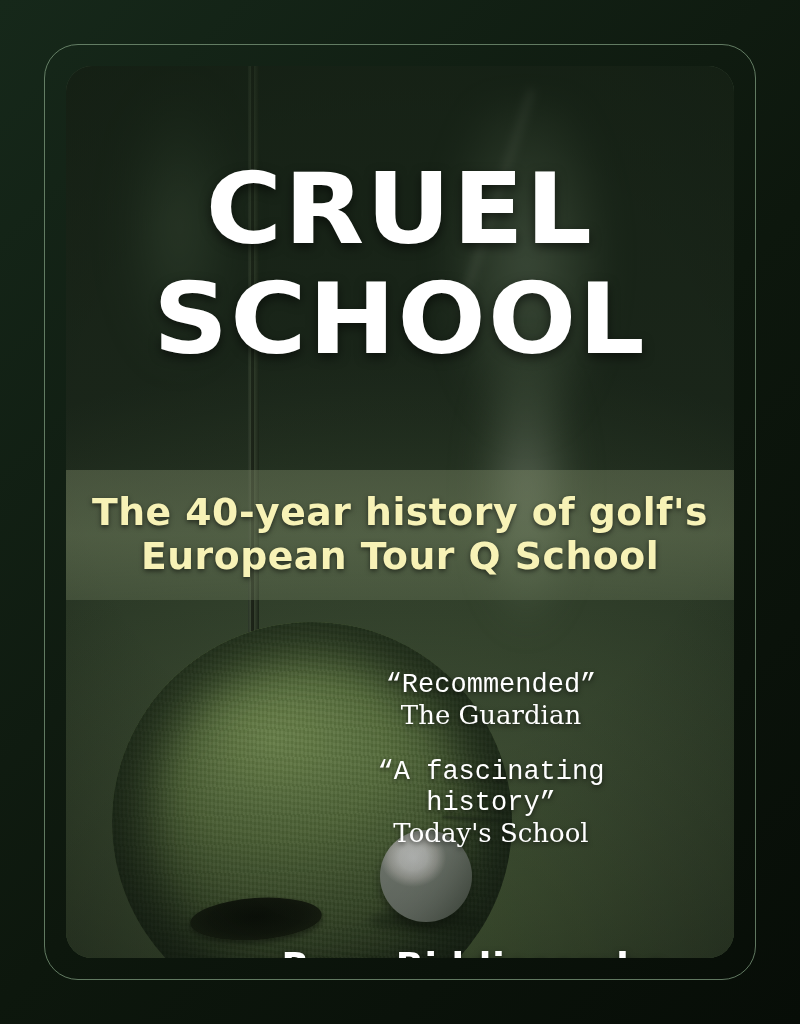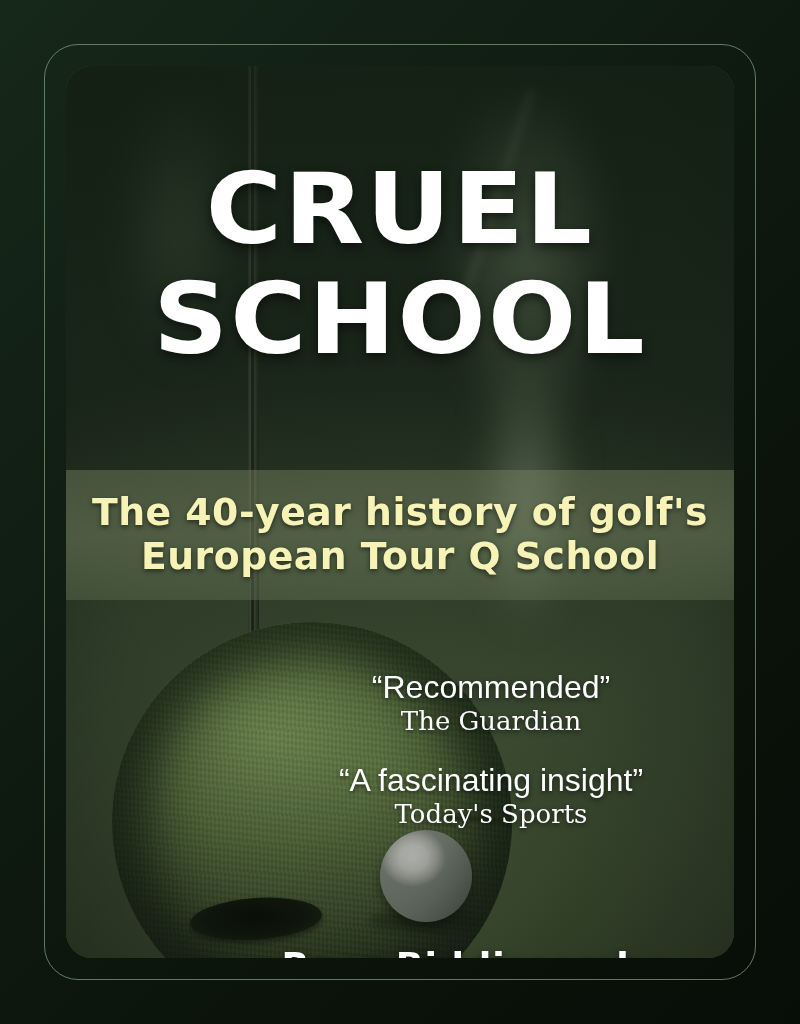--- a/index.html
+++ b/index.html
@@ -267,22 +267,22 @@
     right: 78px;
     top: 604px;
     width: 330px;
     text-align: center;
     color: #ffffff;
   }
   .review {
     margin-bottom: 26px;
   }
   .review-quote {
-    font-family: Liberation Sans, sans-serif;
-    font-size: 32px;
+    font-family: Liberation Mono, monospace;
+    font-size: 27px;
     line-height: 1.12;
     text-shadow: 0 2px 5px rgba(0,0,0,.6);
   }
   .review-source {
     font-family: "DejaVu Serif", serif;
     font-size: 26px;
     line-height: 1.2;
     text-shadow: 0 2px 5px rgba(0,0,0,.6);
   }
 
@@ -339,22 +339,22 @@
       <div class="subtitle-line">The 40-year history of golf's</div>
       <div class="subtitle-line">European Tour Q School</div>
     </div>
 
     <div class="reviews">
       <div class="review">
         <div class="review-quote">“Recommended”</div>
         <div class="review-source">The Guardian</div>
       </div>
       <div class="review">
-        <div class="review-quote">“A fascinating insight”</div>
-        <div class="review-source">Today's Sports</div>
+        <div class="review-quote">“A fascinating history”</div>
+        <div class="review-source">Today's School</div>
       </div>
     </div>
 
     <div class="author">Ross Biddiscombe</div>
   </div>
 
   <div class="frame-rule"></div>
 </div>
 
 </body></html>

